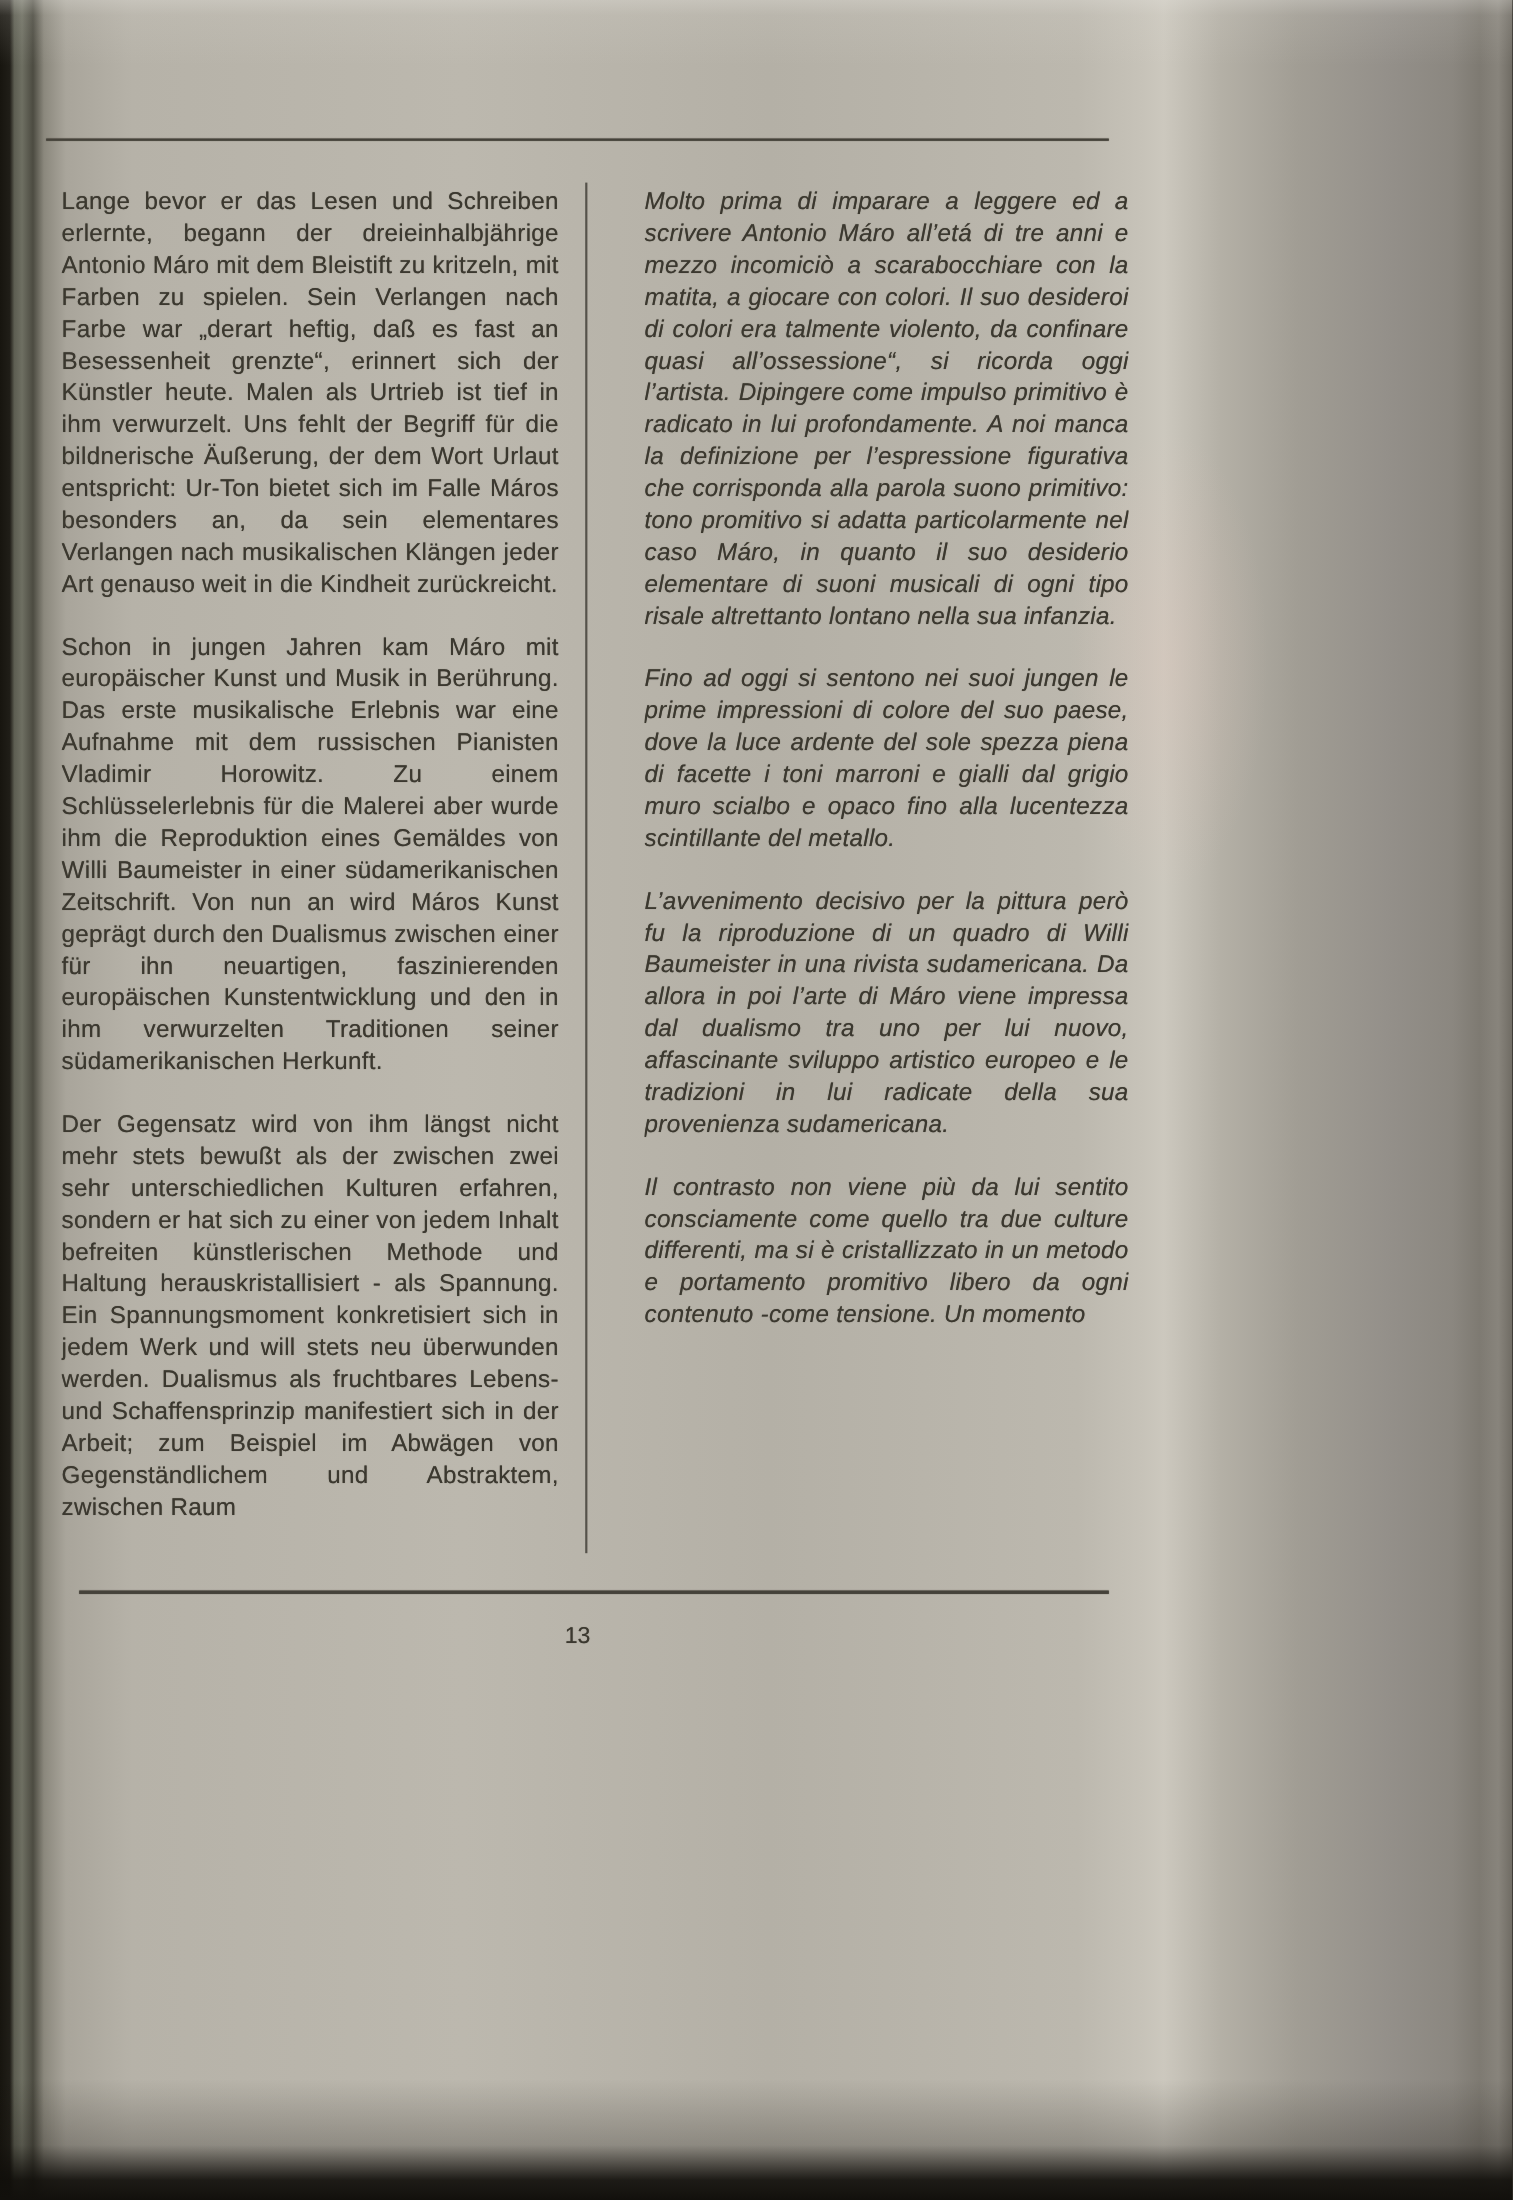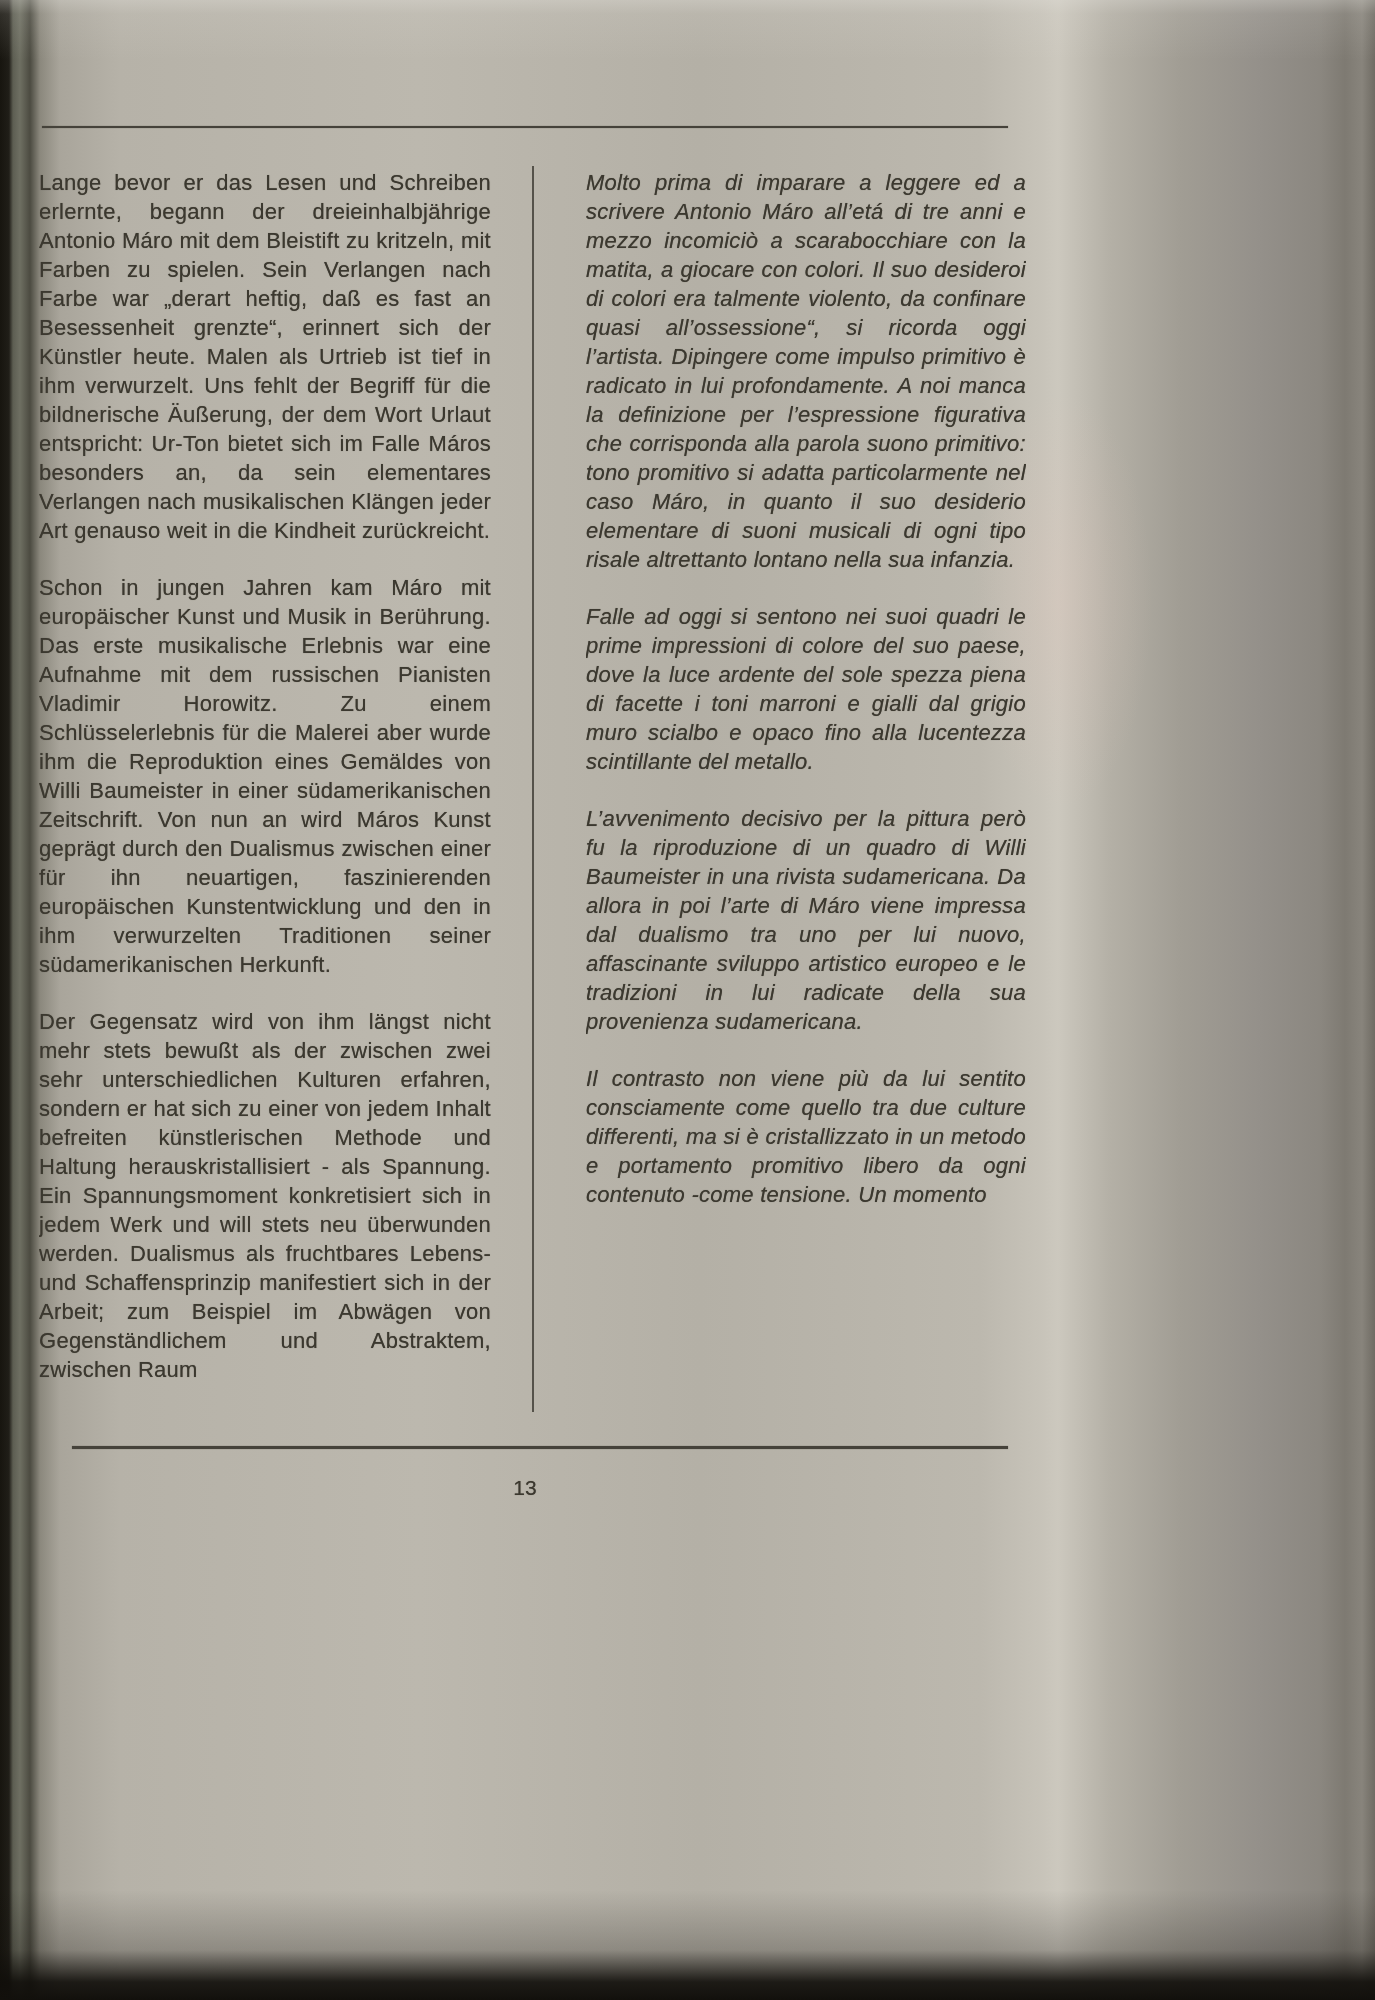--- a/index.html
+++ b/index.html
@@ -58,21 +58,21 @@
     text-align: justify;
     color: #3b382f;
     font-size: 22px;
     line-height: 29px;
     letter-spacing: 0.012em;
     overflow: hidden;
     text-shadow: 0 0 0.7px rgba(62,58,48,0.75);
     hyphens: auto;
   }
   .col.left {
-    left: 39px;
+    left: 56px;
     width: 452px;
     height: 1256px;
   }
   .col.right {
     left: 586px;
     width: 440px;
     height: 1262px;
     font-style: italic;
   }
   .col p {
@@ -102,21 +102,21 @@
   <div class="col left" lang="de">
     <p>Lange bevor er das Lesen und Schreiben erlernte, begann der dreieinhalbjährige Antonio Máro mit dem Bleistift zu kritzeln, mit Farben zu spielen. Sein Verlangen nach Farbe war „derart heftig, daß es fast an Besessenheit grenzte“, erinnert sich der Künstler heute. Malen als Urtrieb ist tief in ihm verwurzelt. Uns fehlt der Begriff für die bildnerische Äußerung, der dem Wort Urlaut entspricht: Ur-Ton bietet sich im Falle Máros besonders an, da sein elementares Verlangen nach musikalischen Klängen jeder Art genauso weit in die Kindheit zurückreicht.</p>
     <p>Schon in jungen Jahren kam Máro mit europäischer Kunst und Musik in Berührung. Das erste musikalische Erlebnis war eine Aufnahme mit dem russischen Pianisten Vladimir Horowitz. Zu einem Schlüsselerlebnis für die Malerei aber wurde ihm die Reproduktion eines Gemäldes von Willi Baumeister in einer südamerikanischen Zeitschrift. Von nun an wird Máros Kunst geprägt durch den Dualismus zwischen einer für ihn neuartigen, faszinierenden europäischen Kunstentwicklung und den in ihm verwurzelten Traditionen seiner südamerikanischen Herkunft.</p>
     <p>Der Gegensatz wird von ihm längst nicht mehr stets bewußt als der zwischen zwei sehr unterschiedlichen Kulturen erfahren, sondern er hat sich zu einer von jedem Inhalt befreiten künstlerischen Methode und Haltung herauskristallisiert - als Spannung. Ein Spannungsmoment konkretisiert sich in jedem Werk und will stets neu überwunden werden. Dualismus als fruchtbares Lebens- und Schaffensprinzip manifestiert sich in der Arbeit; zum Beispiel im Abwägen von Gegenständlichem und Abstraktem, zwischen Raum</p>
   </div>
 
   <div class="divider"></div>
 
   <div class="col right" lang="it">
     <p>Molto prima di imparare a leggere ed a scrivere Antonio Máro all’etá di tre anni e mezzo incomiciò a scarabocchiare con la matita, a giocare con colori. Il suo desideroi di colori era talmente violento, da confinare quasi all’ossessione“, si ricorda oggi l’artista. Dipingere come impulso primitivo è radicato in lui profondamente. A noi manca la definizione per l’espressione figurativa che corrisponda alla parola suono primitivo: tono promitivo si adatta particolarmente nel caso Máro, in quanto il suo desiderio elementare di suoni musicali di ogni tipo risale altrettanto lontano nella sua infanzia.</p>
-    <p>Falle ad oggi si sentono nei suoi quadri le prime impressioni di colore del suo paese, dove la luce ardente del sole spezza piena di facette i toni marroni e gialli dal grigio muro scialbo e opaco fino alla lucentezza scintillante del metallo.</p>
+    <p>Fino ad oggi si sentono nei suoi jungen le prime impressioni di colore del suo paese, dove la luce ardente del sole spezza piena di facette i toni marroni e gialli dal grigio muro scialbo e opaco fino alla lucentezza scintillante del metallo.</p>
     <p>L’avvenimento decisivo per la pittura però fu la riproduzione di un quadro di Willi Baumeister in una rivista sudamericana. Da allora in poi l’arte di Máro viene impressa dal dualismo tra uno per lui nuovo, affascinante sviluppo artistico europeo e le tradizioni in lui radicate della sua provenienza sudamericana.</p>
     <p>Il contrasto non viene più da lui sentito consciamente come quello tra due culture differenti, ma si è cristallizzato in un metodo e portamento promitivo libero da ogni contenuto -come tensione. Un momento</p>
   </div>
 
   <div class="rule bottom"></div>
 
   <div class="page-number">13</div>
 
 </div>
 

